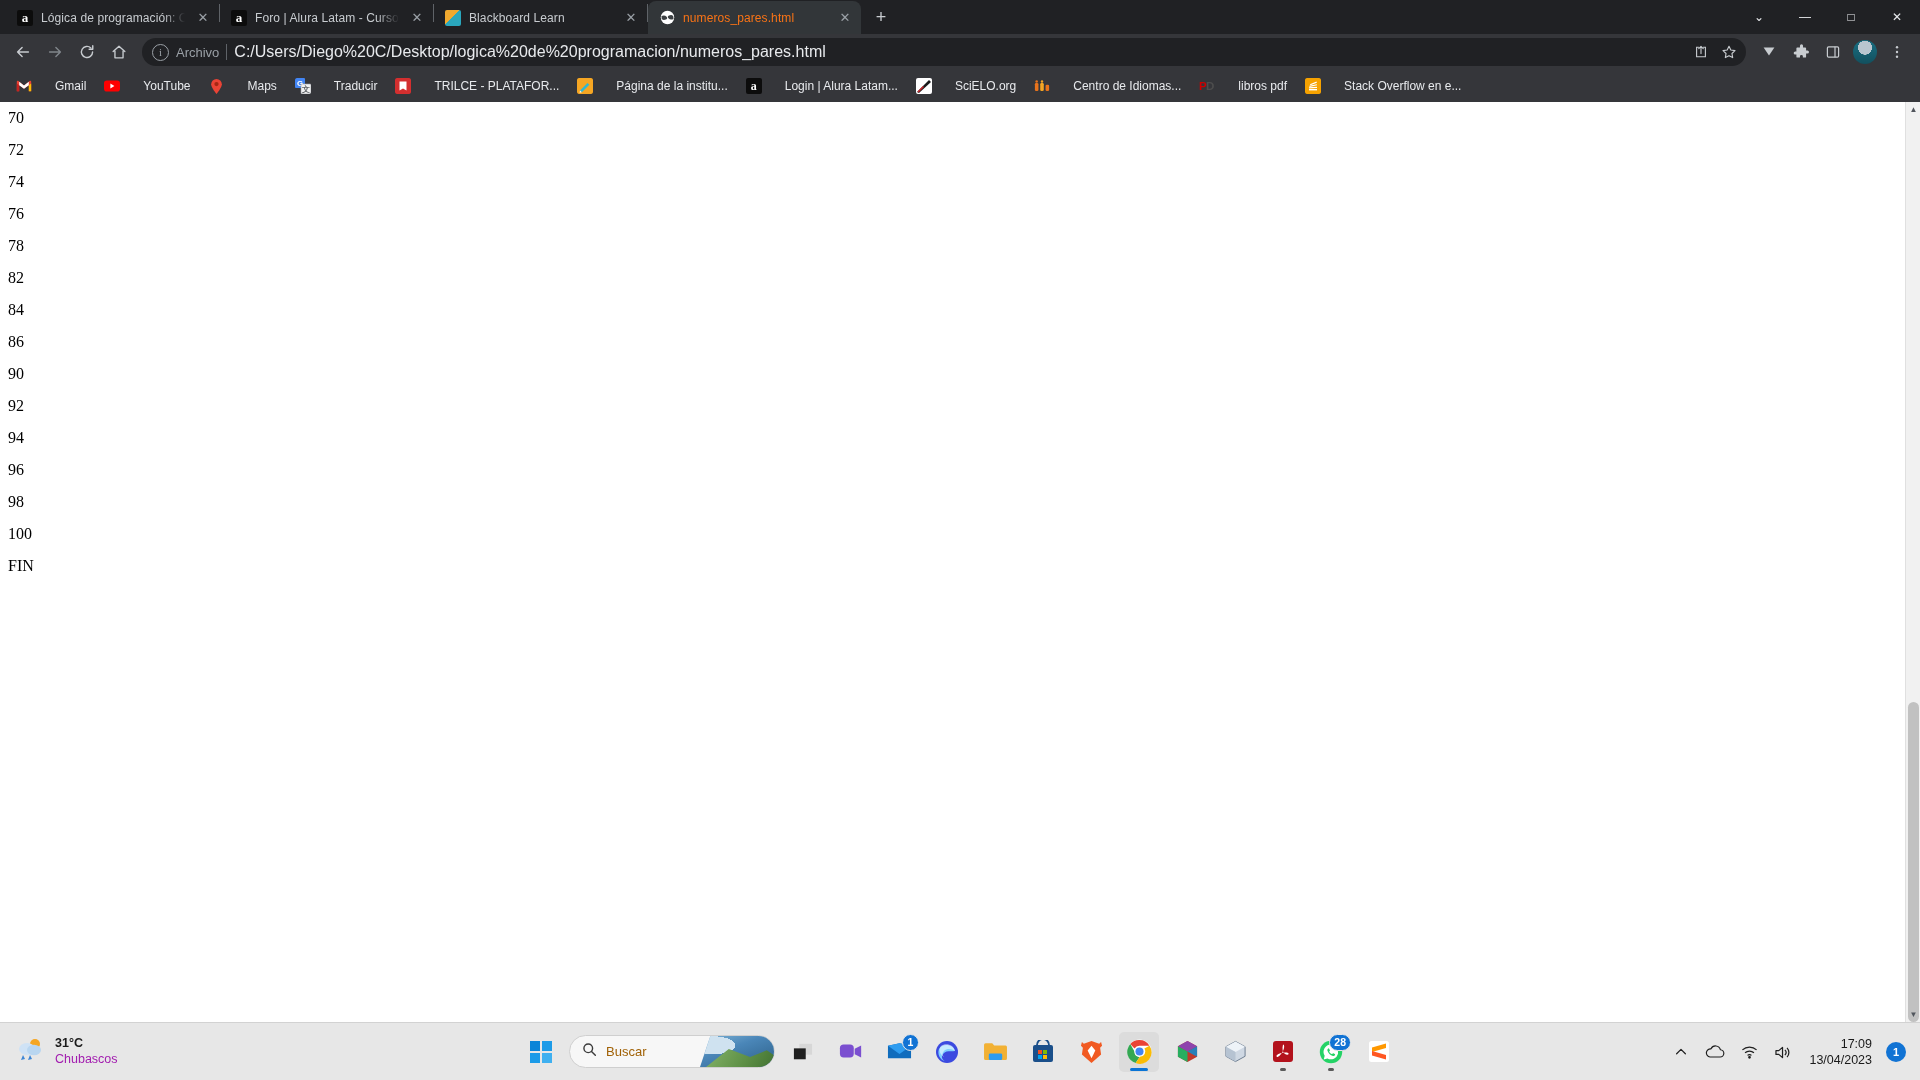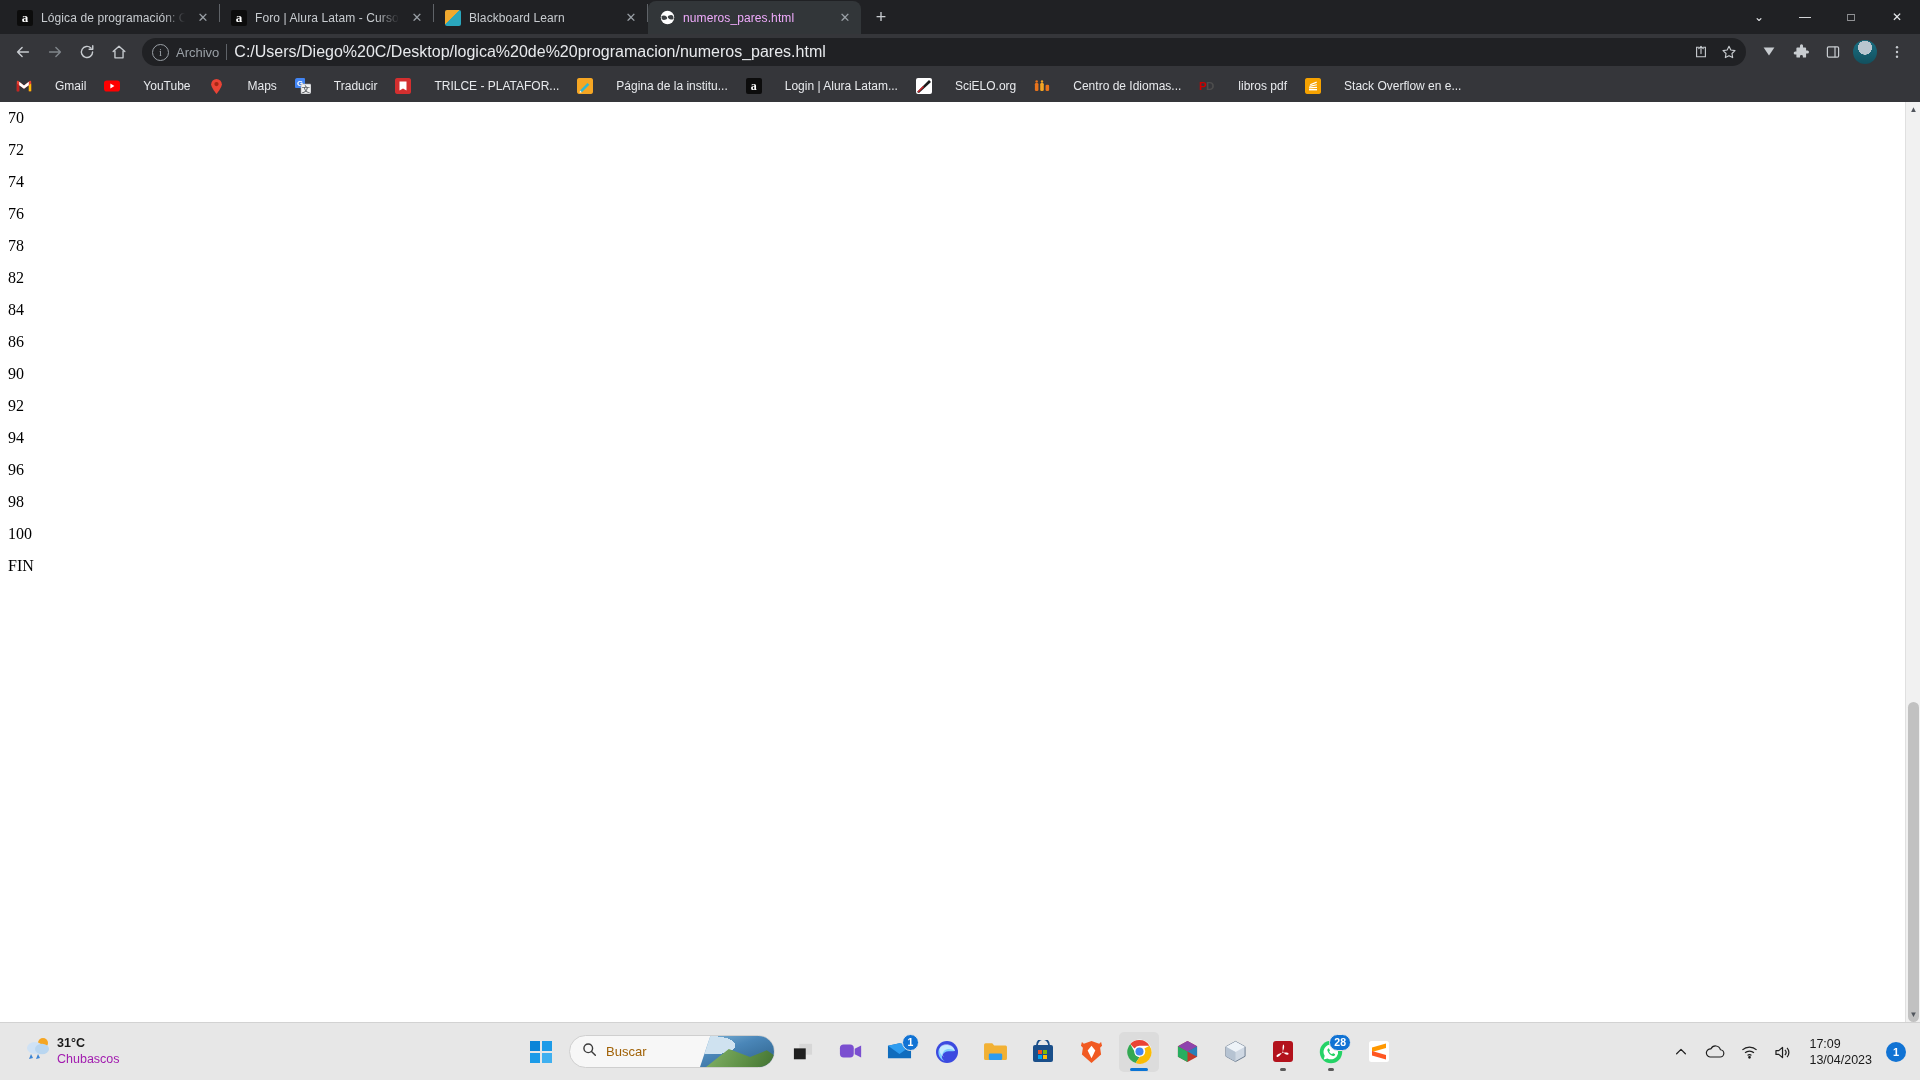--- a/index.html
+++ b/index.html
@@ -53,21 +53,21 @@
   .fav-bb { background: linear-gradient(135deg,#f0a92f 0%, #f0a92f 45%, #2aa7bd 46%, #2aa7bd 100%); }
   .fav-globe { background: transparent; }
   .tab-title {
     flex: 1 1 auto; min-width: 0;
     font-size: 12px; color: #c8ccd0;
     white-space: nowrap; overflow: hidden;
     letter-spacing: .1px;
     -webkit-mask-image: linear-gradient(to right, #000 85%, transparent 100%);
     mask-image: linear-gradient(to right, #000 85%, transparent 100%);
   }
-  .tab.active .tab-title { color: #f0abfc; }
+  .tab.active .tab-title { color: #f97316; }
   .tab-close {
     width: 20px; height: 20px; flex: 0 0 20px;
     display: flex; align-items: center; justify-content: center;
     color: #9aa0a6; font-size: 13px; line-height: 1;
   }
   .newtab {
     width: 28px; height: 28px; margin-left: 6px; margin-bottom: 3px;
     display: flex; align-items: center; justify-content: center;
     color: #c8ccd0; font-size: 18px; font-weight: 300; line-height: 1;
   }
@@ -178,22 +178,22 @@
 
   
   .taskbar {
     position: absolute; bottom: 0; left: 0;
     width: 1920px; height: 58px;
     background: #e7e7e7;
     border-top: 1px solid #d2d2d2;
     display: flex; align-items: center;
   }
   .tb-weather {
-    display: flex; align-items: flex-start; gap: 3px;
-    padding-left: 24px; width: 330px;
+    display: flex; align-items: center; gap: 9px;
+    padding-left: 16px; width: 330px;
   }
   .tb-w-text { display: flex; flex-direction: column; line-height: 1.25; }
   .tb-w-temp { font-size: 12.5px; color: #1a1a1a; font-weight: bold; }
   .tb-w-desc { font-size: 12.5px; color: #a21caf; }
 
   .tb-center {
     position: absolute; left: 50%; transform: translateX(-50%);
     display: flex; align-items: center; gap: 8px;
   }
   .tb-icon {
@@ -239,21 +239,21 @@
     position: absolute; right: 0; top: 0; height: 58px;
     display: flex; align-items: center; gap: 14px;
     padding-right: 14px;
   }
   .tray-ico {
     width: 20px; height: 20px;
     display: flex; align-items: center; justify-content: center;
     color: #1f1f1f;
   }
   .tb-clock {
-    display: flex; flex-direction: column; 
+    display: flex; flex-direction: column; align-items: flex-end;
     line-height: 1.3; margin-left: 2px;
   }
   .tb-clock div { font-size: 12.5px; color: #1a1a1a; }
   .tray-badge {
     width: 20px; height: 20px; border-radius: 50%;
     background: #1173d4; color: #fff; font-size: 11px; font-weight: bold;
     display: flex; align-items: center; justify-content: center;
   }
 </style>
 </head>

